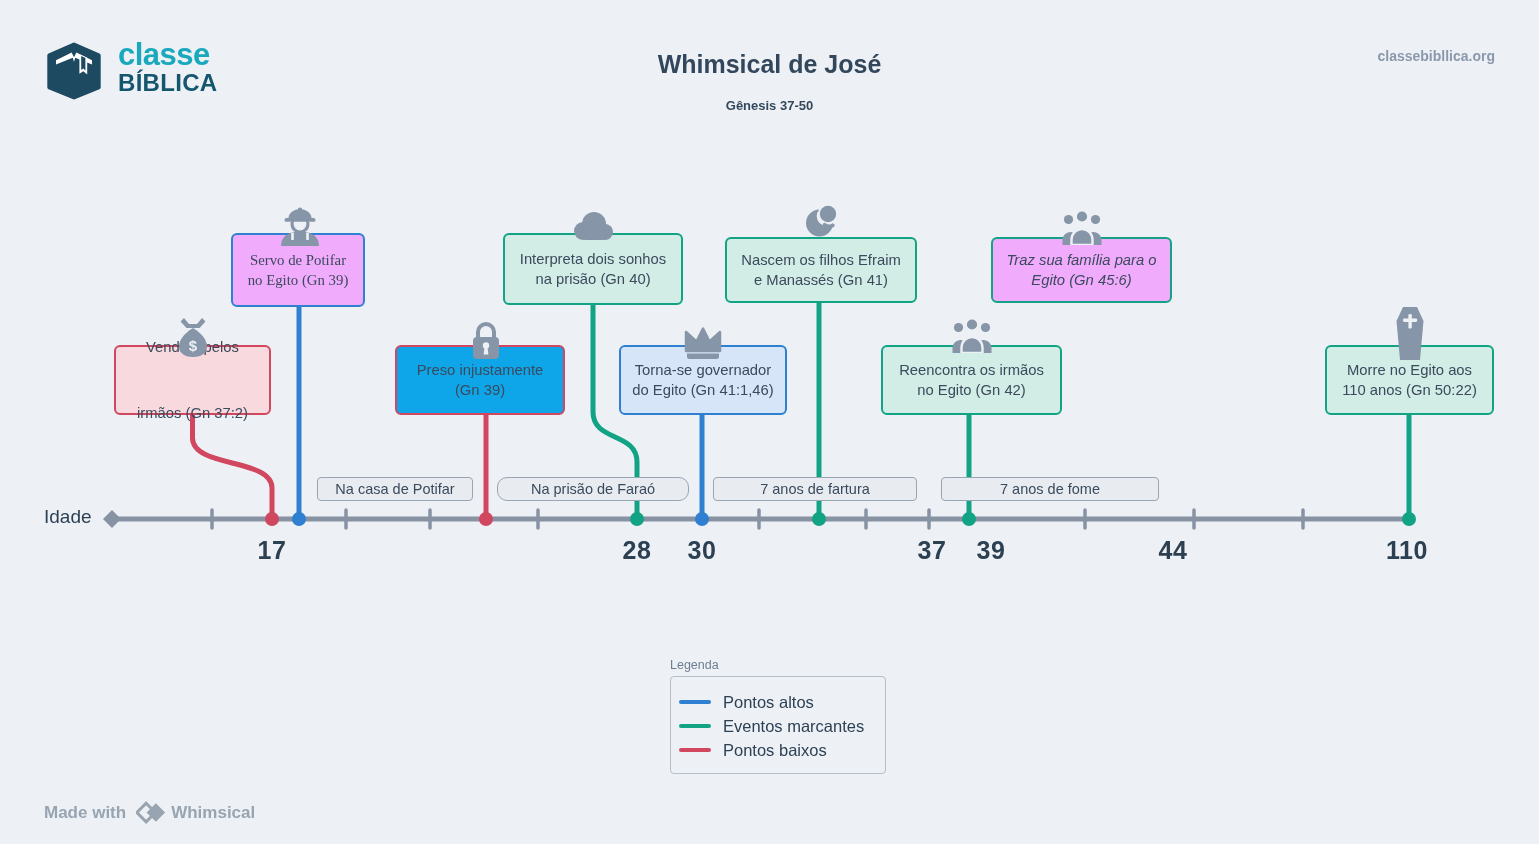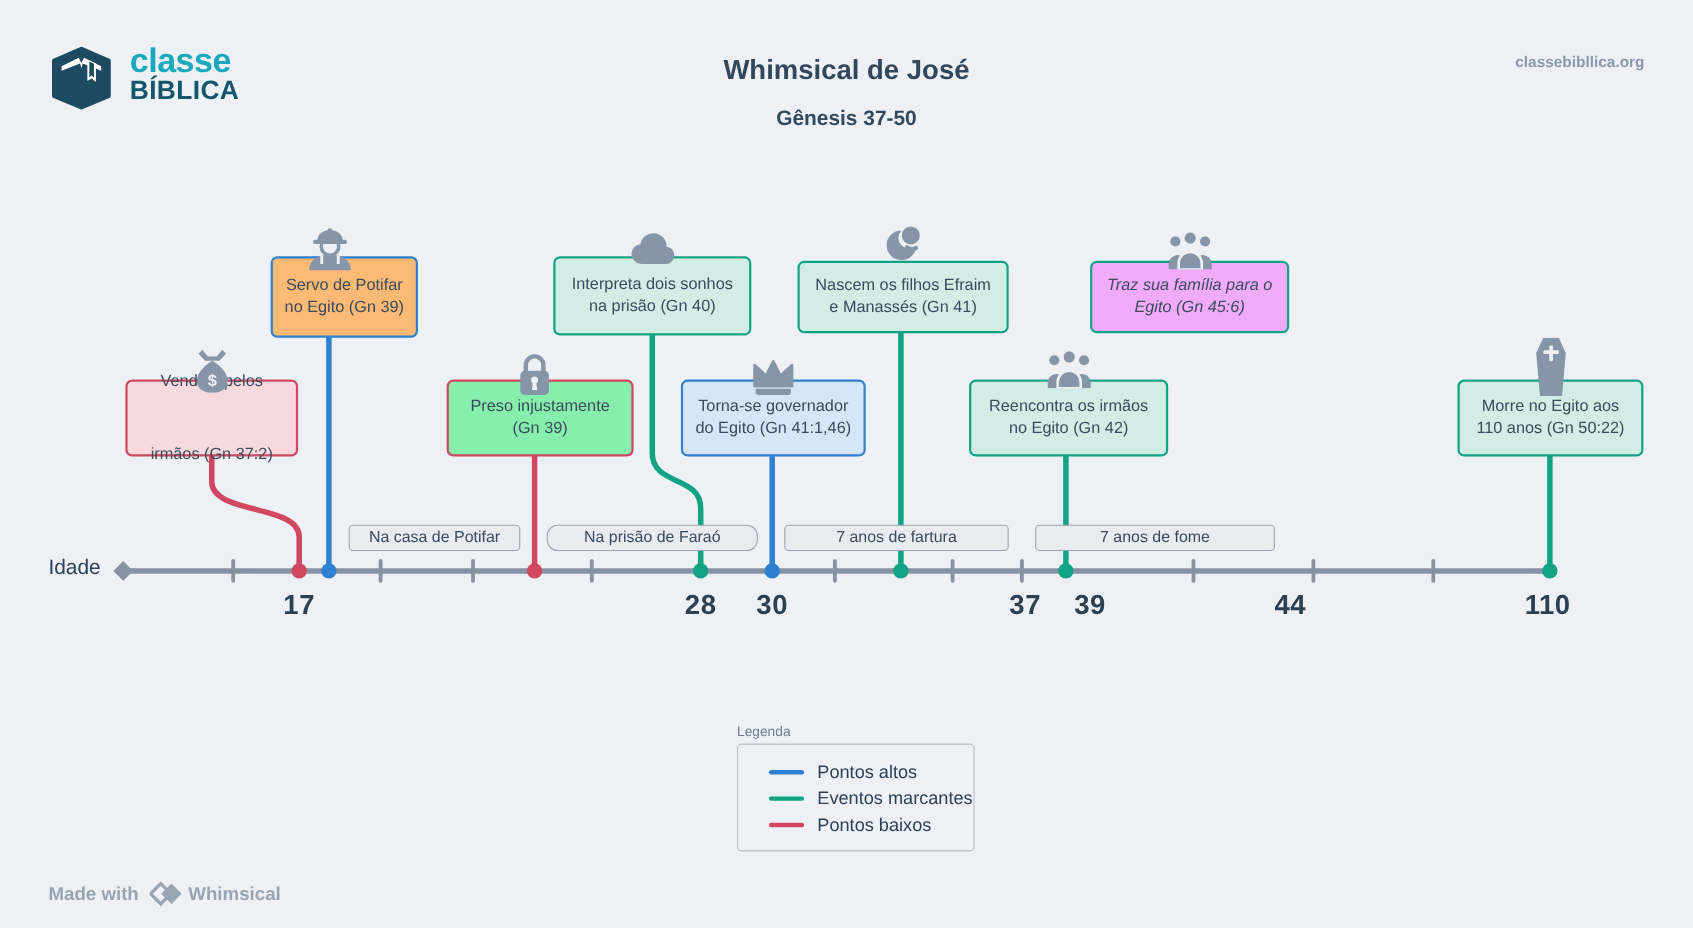--- a/index.html
+++ b/index.html
@@ -11,21 +11,21 @@
   }
   .stage{position:relative;width:1539px;height:844px}
   #diagram-svg{position:absolute;left:0;top:0;width:1539px;height:844px}
 
   
   .logo{position:absolute;left:44px;top:40px;display:flex;gap:14px;align-items:flex-start}
   .logo-book{width:60px;height:62px;display:block}
   .logo-classe{font-size:31px;font-weight:800;color:#19a8bc;letter-spacing:-0.5px;line-height:30px}
   .logo-biblica{font-size:24px;font-weight:800;color:#14566e;letter-spacing:0.3px;line-height:26px}
   .title{position:absolute;left:0;right:0;top:50px;text-align:center;font-size:25px;font-weight:600;color:#33475c}
-  .subtitle{position:absolute;left:0;right:0;top:98px;text-align:center;font-size:19px;font-weight:600;color:#34485c}
+  .subtitle{position:absolute;left:0;right:0;top:98px;text-align:center;font-size:13px;font-weight:600;color:#34485c}
   .website{position:absolute;top:48px;right:44px;font-size:14px;font-weight:700;color:#8b98ab}
 
   
   .event-box{
     position:absolute;box-sizing:border-box;
     border:2px solid;border-radius:6px;
     display:flex;flex-direction:column;align-items:center;justify-content:center;
     font-size:14.8px;line-height:20px;font-weight:500;text-align:center;color:#3b4a5c;
   }
   .evt-icon{position:absolute}
@@ -35,21 +35,21 @@
     background:#e8ecf1;border:1.5px solid #9aa5b4;border-radius:4px;
     display:flex;align-items:center;justify-content:center;
     font-size:14.5px;color:#3a4a5c;
   }
   .age-label{position:absolute;top:536px;transform:translateX(-50%);font-size:25px;font-weight:800;color:#2c4052;letter-spacing:.5px}
   .axis-label{position:absolute;left:44px;top:506px;font-size:19px;color:#2e4154}
 
   
   .legend{position:absolute;left:670px;top:658px}
   .legend-title{font-size:12.5px;color:#6e7d8f;margin-bottom:4px}
-  .legend-box{width:216px;box-sizing:border-box;border:1.5px solid #b5bfca;border-radius:4px;padding:13px 0 11px 28px;background:transparent}
+  .legend-box{width:216px;box-sizing:border-box;border:1.5px solid #b5bfca;border-radius:4px;padding:13px 0 11px 8px;background:transparent}
   .legend-row{display:flex;align-items:center;gap:12px;height:24px}
   .legend-swatch{width:32px;height:4px;border-radius:2px;display:inline-block}
   .legend-label{font-size:16.5px;font-weight:500;color:#2e4154}
 
   
   .footer{position:absolute;left:44px;top:800px;display:flex;align-items:center;gap:5px;color:#98a4b0;font-weight:700;font-size:17px}
   .whims-logo{width:30px;height:25px;margin-left:5px;display:block}
 </style>
 </head>
 <body>
@@ -115,35 +115,35 @@
         <div>Vendido pelos</div>
         <div>irmãos (Gn 37:2)</div>
       </div>
       <div class="evt-icon" style="left: 173.5px; top: 317px; width: 38px; height: 40px;">
         <svg viewBox="0 0 38 40" fill="#8695a7">
           <path d="M10 1 L15 7 H23 L28 1 L31.5 4.5 L25.5 11 H12.5 L6.5 4.5 Z"></path>
           <path d="M19 11 C9 17 5 24 5 29.5 C5 37 12 40 19 40 C26 40 33 37 33 29.5 C33 24 29 17 19 11 Z"></path>
           <text x="19" y="33.5" text-anchor="middle" font-size="15" font-weight="bold" fill="#edf1f6">$</text>
         </svg>
       </div>
-      <div class="event-box" style="left: 246px; top: 233px; width: 134px; height: 74px; border-color: rgb(47, 128, 208); background: #fdba74;">
+      <div class="event-box" style="left: 231px; top: 233px; width: 134px; height: 74px; border-color: rgb(47, 128, 208); background: #f0abfc; font-family: Liberation Serif, serif;">
         <div>Servo de Potifar</div>
         <div>no Egito (Gn 39)</div>
       </div>
       <div class="evt-icon" style="left: 277px; top: 204px; width: 46px; height: 42px;">
         <svg viewBox="0 0 46 42" fill="#8695a7">
           <circle cx="23" cy="20" r="8" fill="none" stroke="#8695a7" stroke-width="3.2"></circle>
           <rect x="20.8" y="3.5" width="4.4" height="7" rx="2.2"></rect>
           <path d="M11.5 14.5 a11.5 9.5 0 0 1 23 0 Z"></path>
           <rect x="7.5" y="14" width="31" height="3.8" rx="1.9"></rect>
           <path d="M4 42 C4 32 12 27.5 23 27.5 C34 27.5 42 32 42 42 Z"></path>
           <path d="M15.5 28.5 V36 M30.5 28.5 V36" stroke="#edf1f6" stroke-width="2.6" fill="none"></path>
         </svg>
       </div>
-      <div class="event-box" style="left: 406px; top: 345px; width: 170px; height: 70px; border-color: rgb(209, 71, 95); background: #86efac;">
+      <div class="event-box" style="left: 395px; top: 345px; width: 170px; height: 70px; border-color: rgb(209, 71, 95); background: #0ea5e9;">
         <div>Preso injustamente</div>
         <div>(Gn 39)</div>
       </div>
       <div class="evt-icon" style="left: 469px; top: 320px; width: 34px; height: 41px;">
         <svg viewBox="0 0 34 41" fill="#8695a7">
           <path d="M9 19 V12 a8 8 0 0 1 16 0 V19" fill="none" stroke="#8695a7" stroke-width="4"></path>
           <rect x="4" y="17" width="26" height="22" rx="4"></rect>
           <circle cx="17" cy="25.5" r="3.2" fill="#edf1f6"></circle>
           <path d="M15.6 26.5 h2.8 l1 8 h-4.8 Z" fill="#edf1f6"></path>
         </svg>

